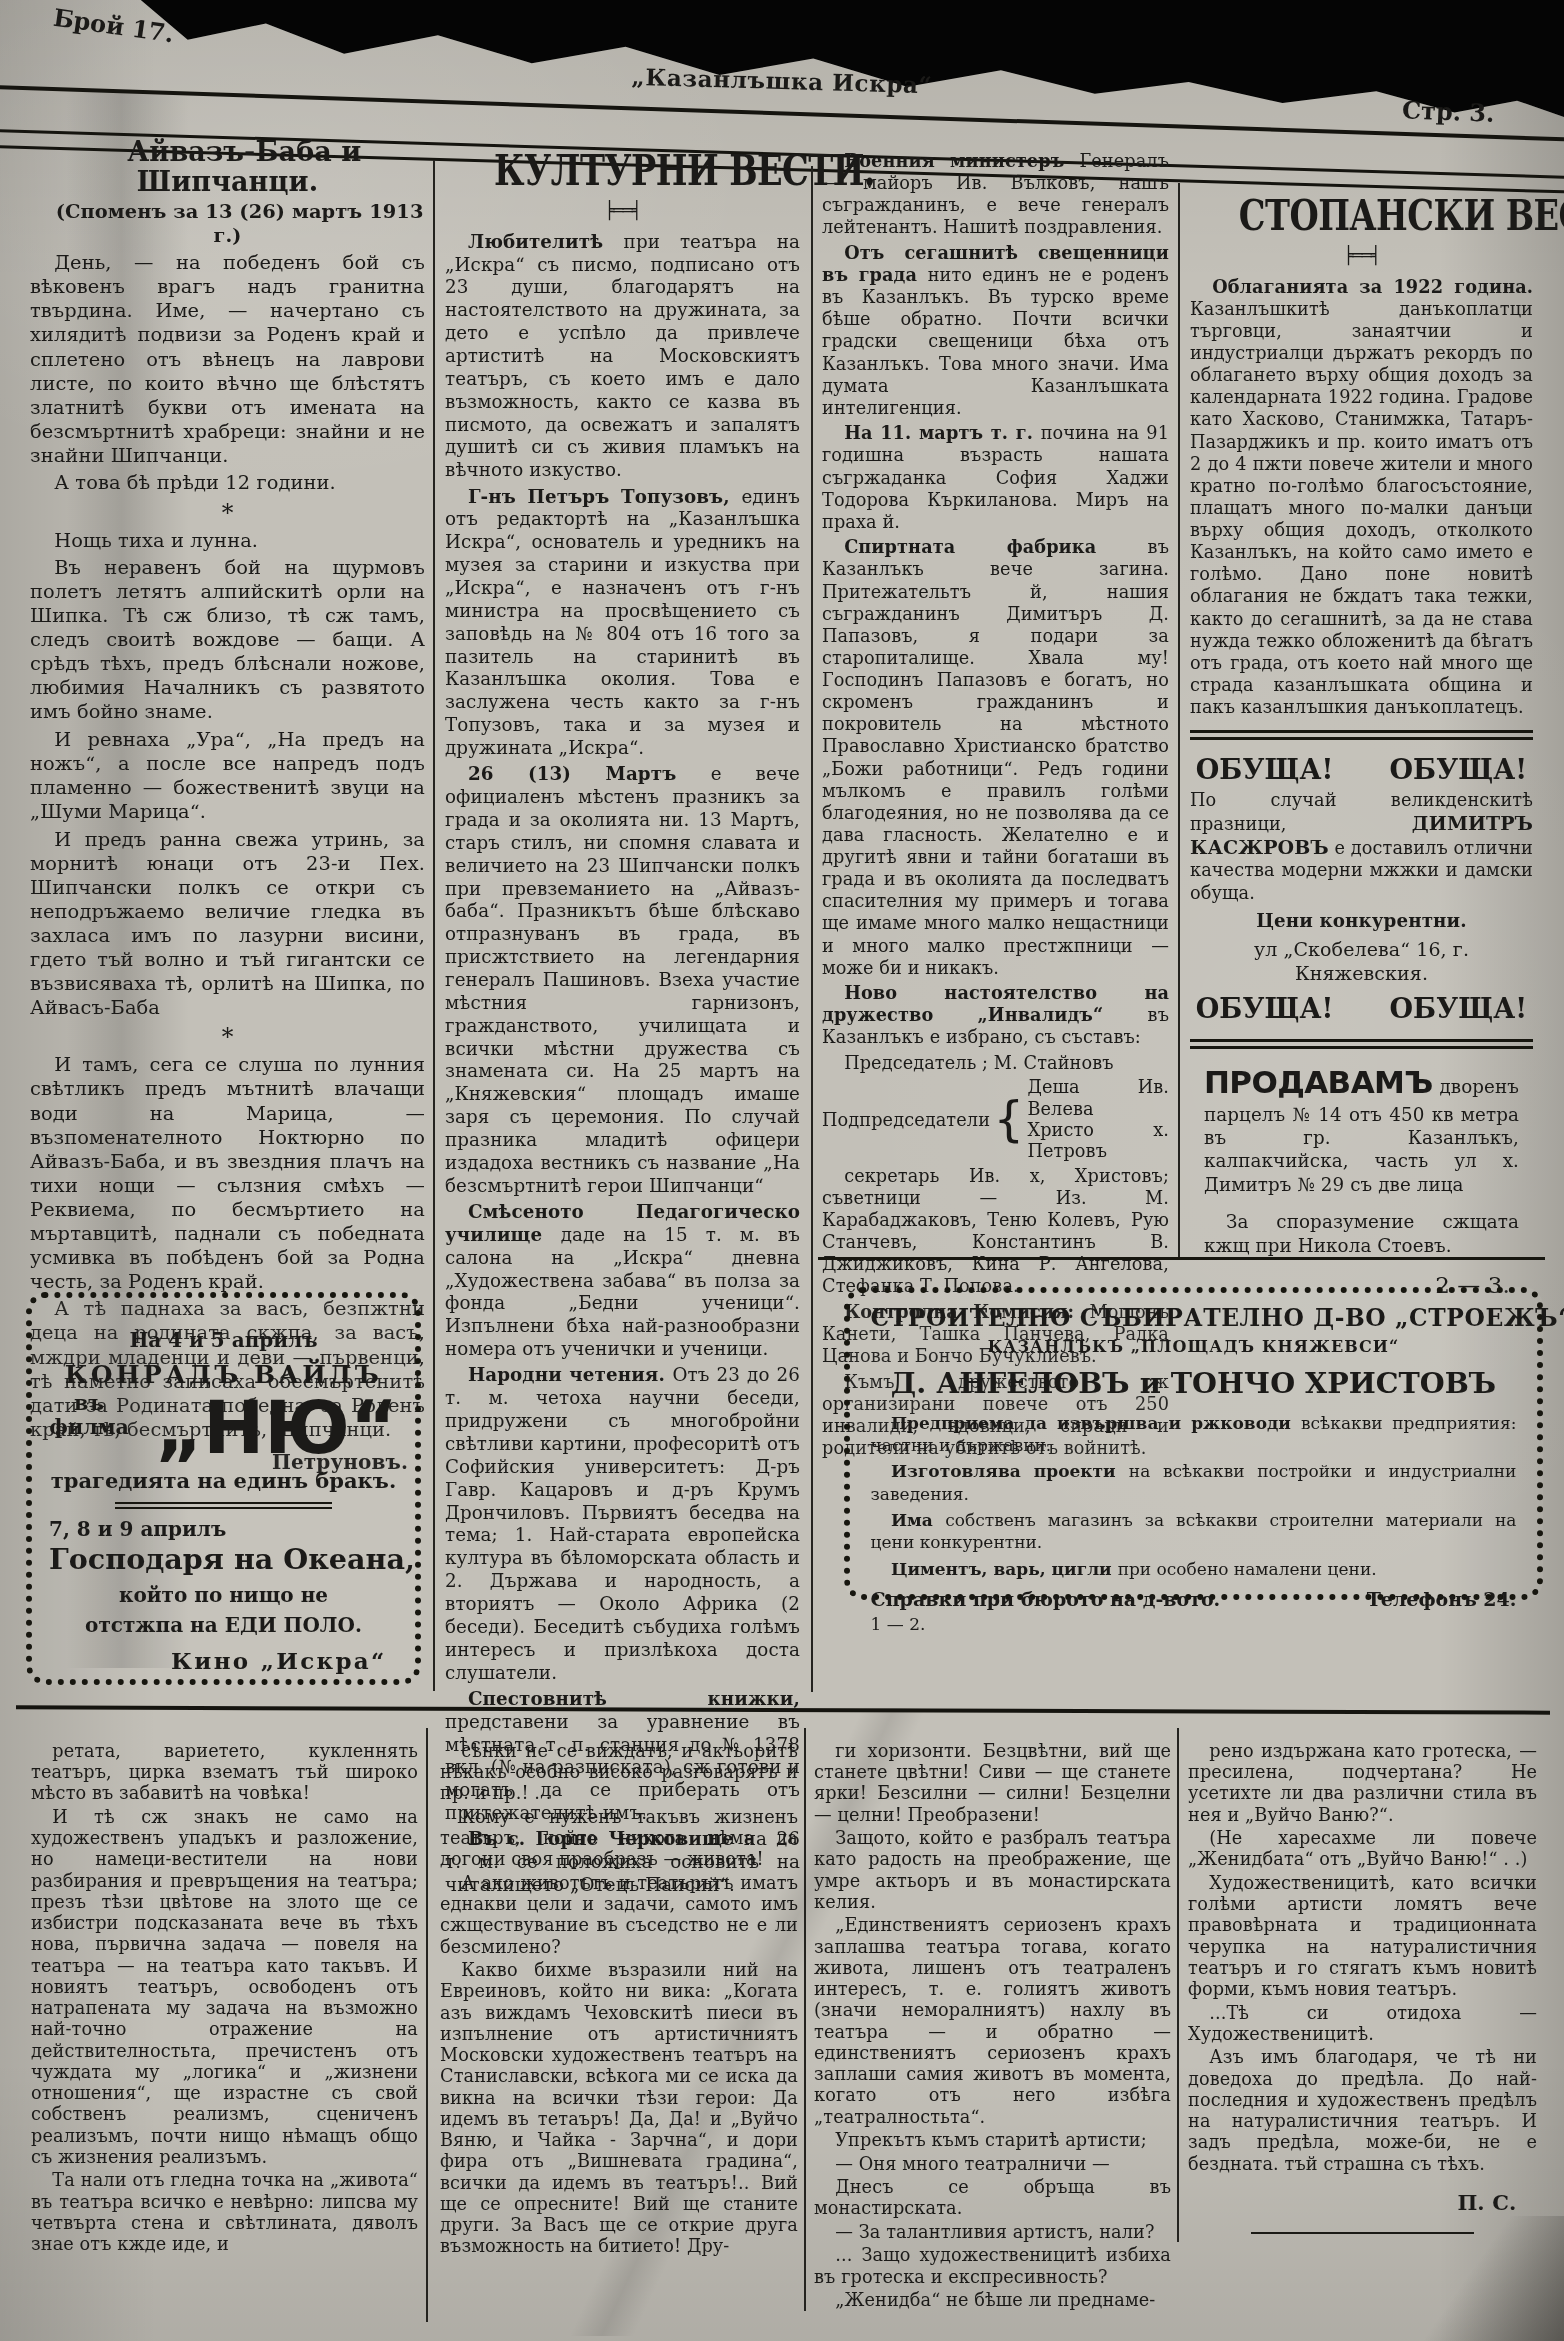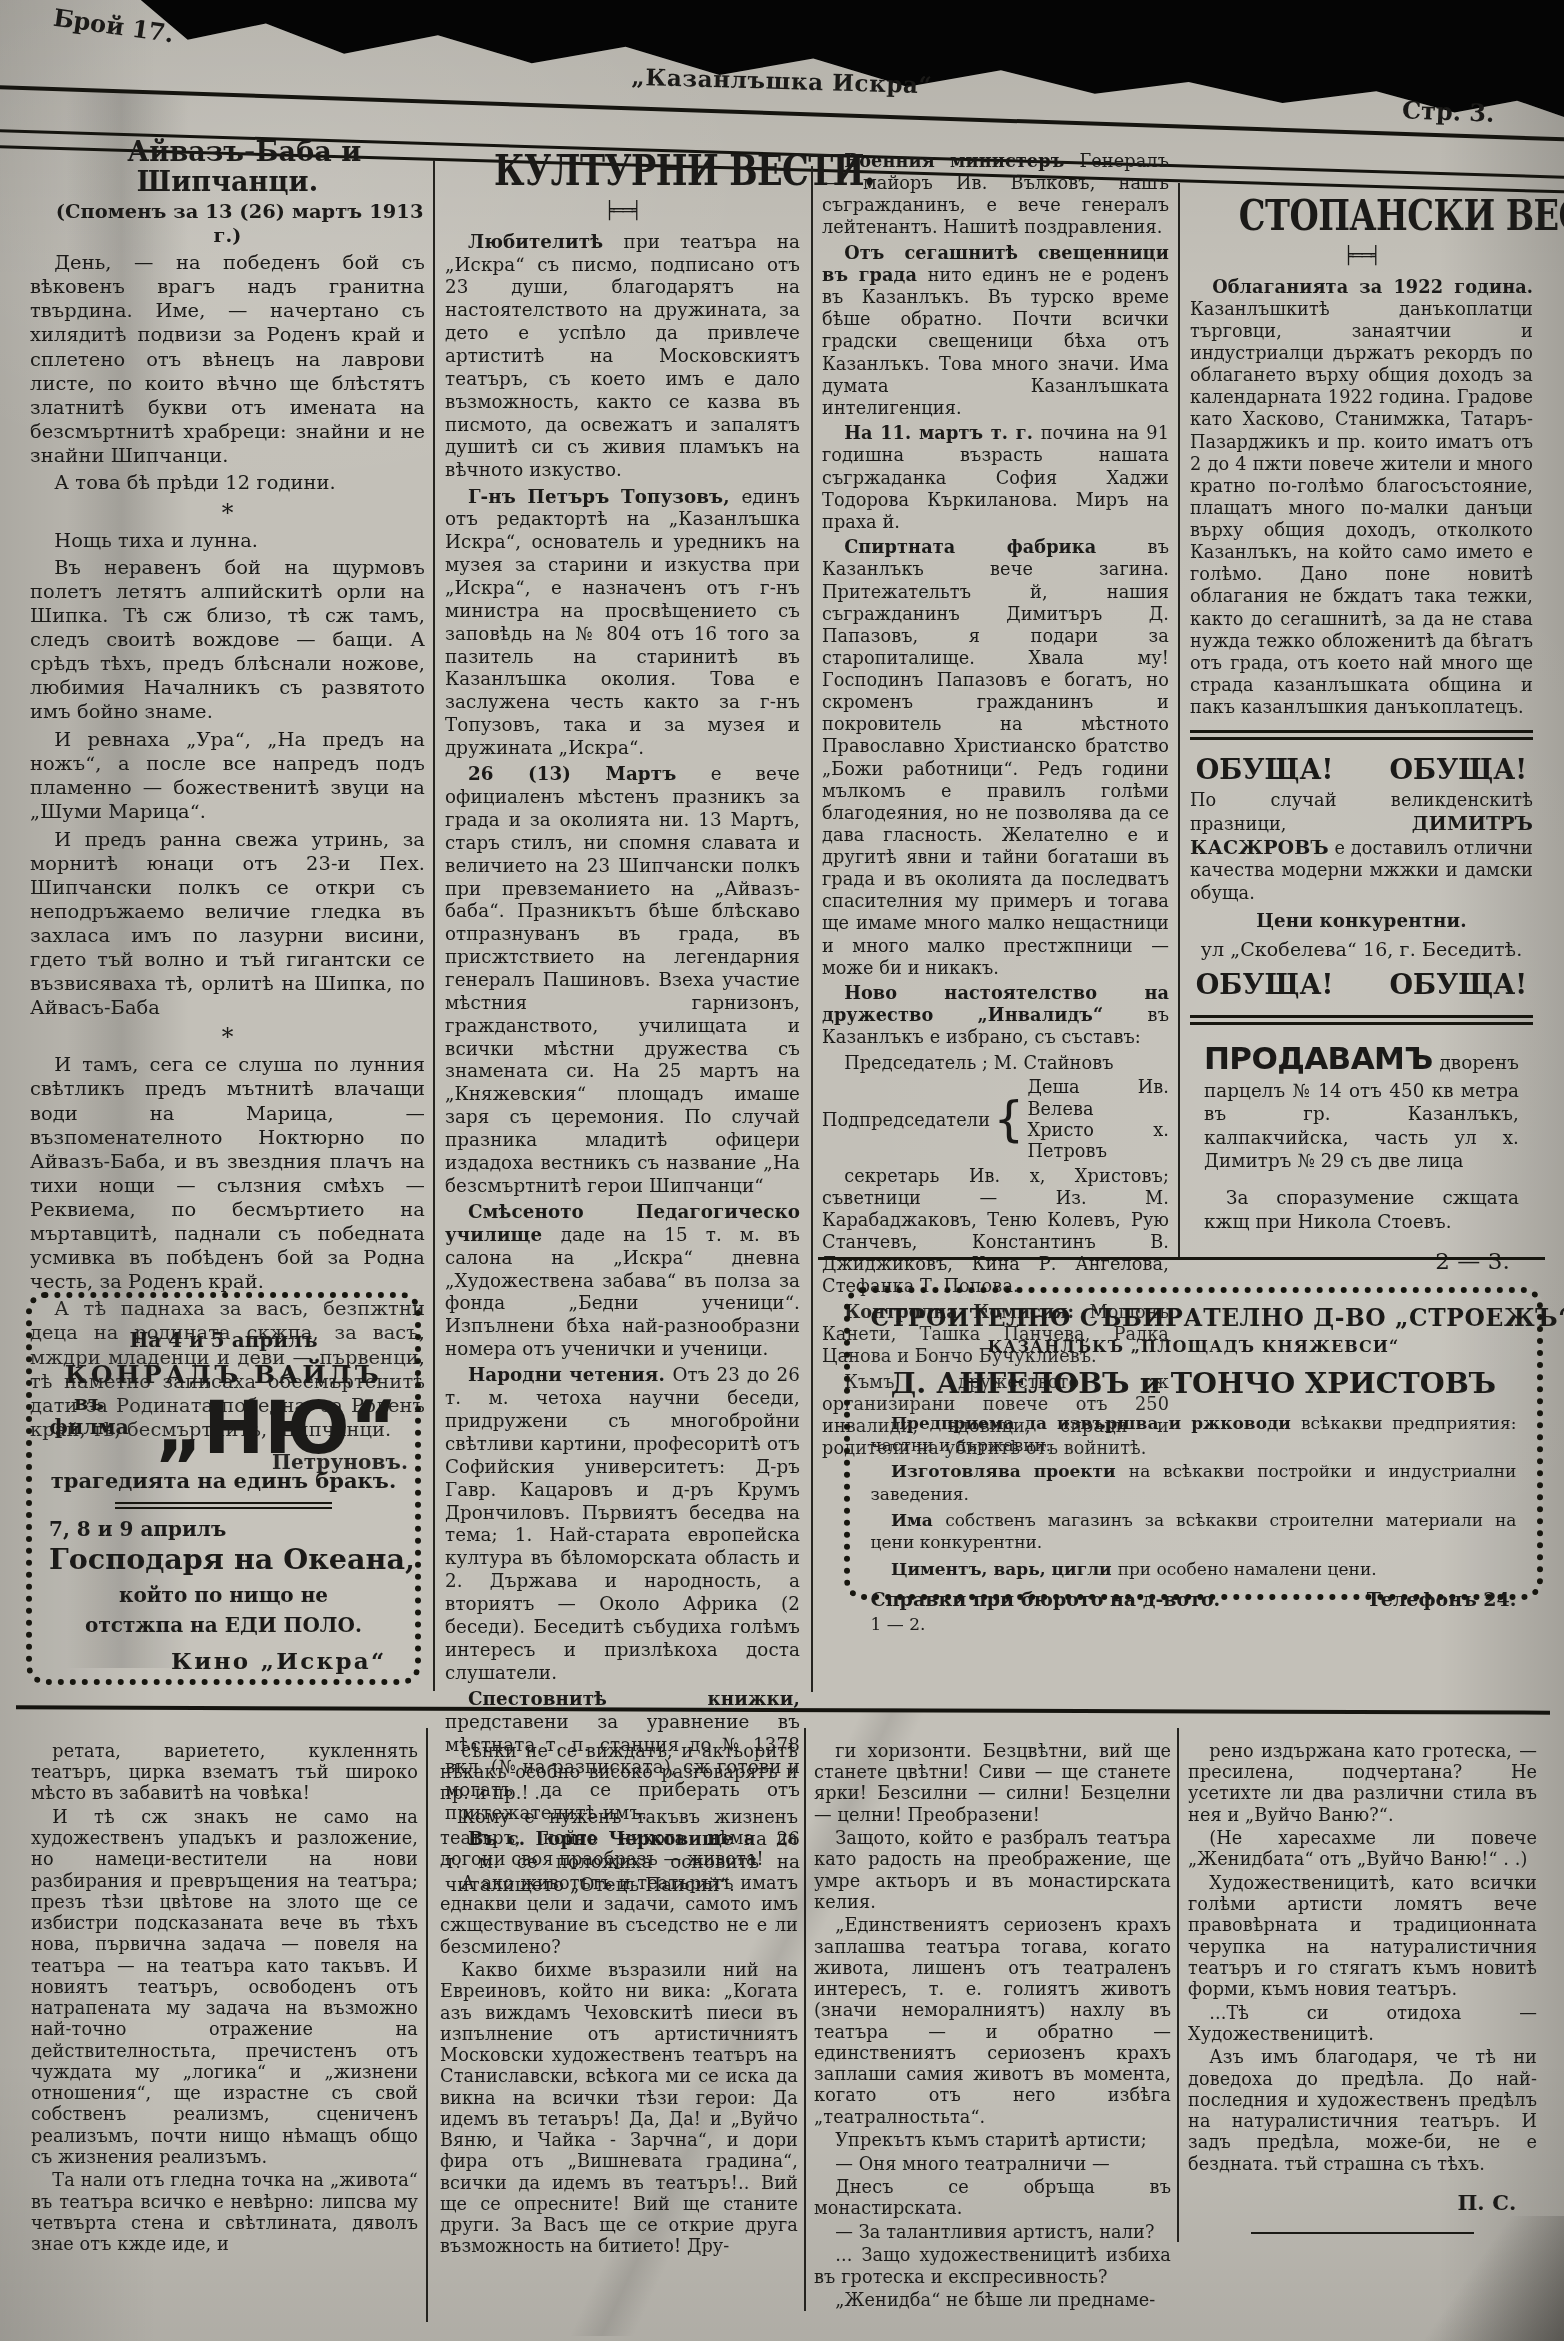--- a/index.html
+++ b/index.html
@@ -198,21 +198,21 @@
       <div class="shoe-head">
         <span>ОБУЩА!</span>
         <span>ОБУЩА!</span>
       </div>
       <div class="shoe-body">
         <span>По случай великденскитѣ празници,</span>
         <span class="shout">ДИМИТРЪ КАСЖРОВЪ</span>
         <span>е доставилъ отлични качества модерни мжжки и дамски обуща.</span>
       </div>
       <div class="shoe-price">Цени конкурентни.</div>
-      <div class="shoe-addr">ул „Скобелева“ 16, г. Беседитѣ.</div>
+      <div class="shoe-addr">ул „Скобелева“ 16, г. Княжевския.</div>
       <div class="shoe-head">
         <span>ОБУЩА!</span>
         <span>ОБУЩА!</span>
       </div>
     </div>
     <div class="drule"></div>
 
     <div class="sale">
       <p class="sale-text" style="text-indent:0;">
         <span class="sale-lead">ПРОДАВАМЪ</span>

